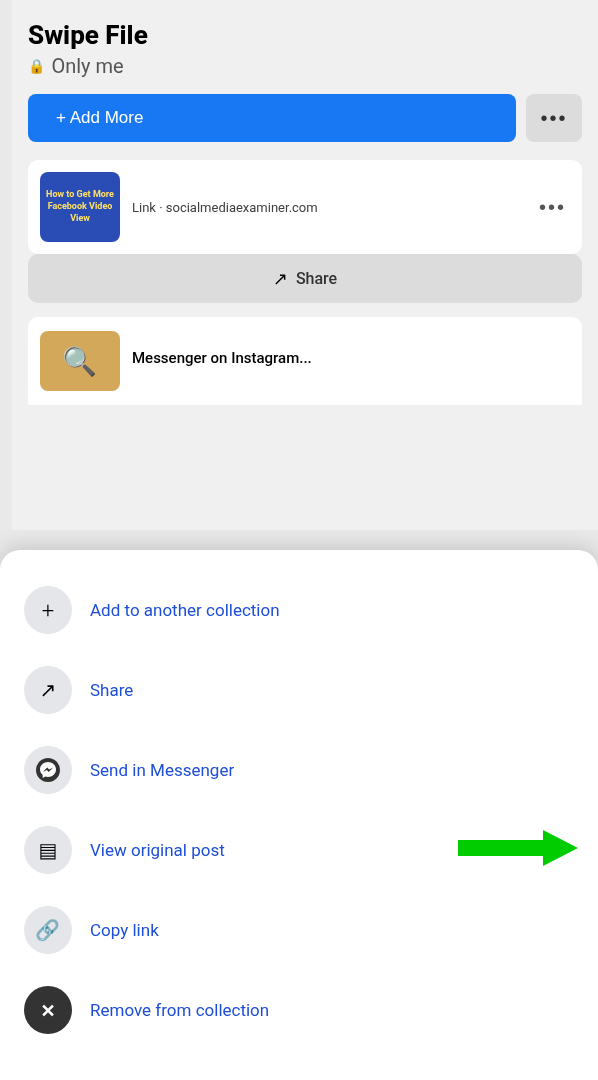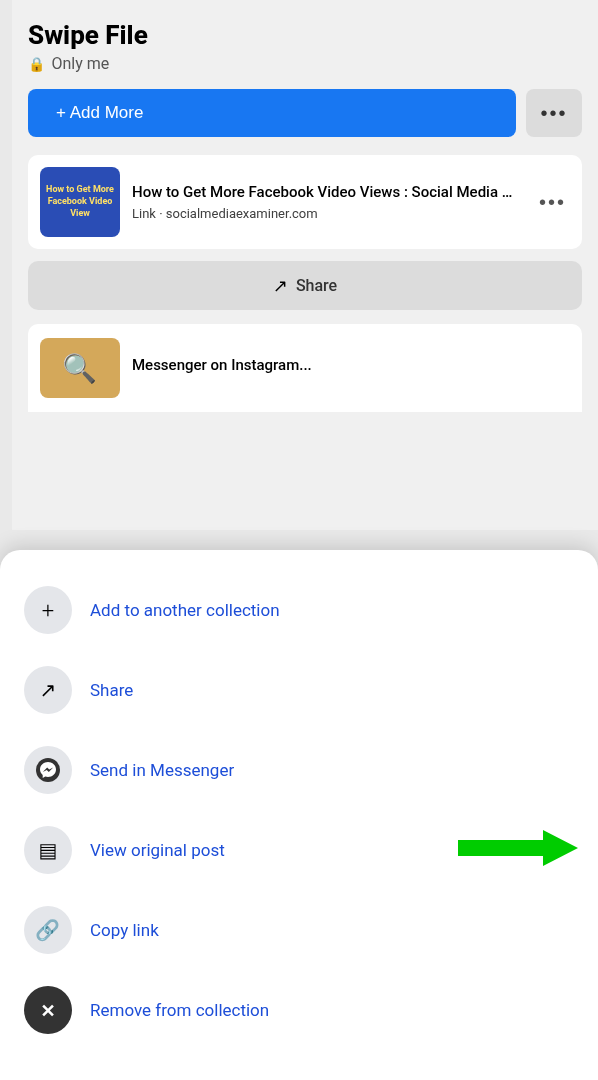--- a/index.html
+++ b/index.html
@@ -34,21 +34,21 @@
       gap: 6px;
       margin-bottom: 16px;
     }
 
     .lock-icon {
       font-size: 14px;
       color: #555;
     }
 
     .privacy-label {
-      font-size: 16px;
+      font-size: 20px;
       color: #555;
     }
 
     .action-row {
       display: flex;
       gap: 10px;
       margin-bottom: 18px;
       border-radius: 14px;
     }
 
@@ -81,21 +81,20 @@
       letter-spacing: 2px;
     }
 
     .saved-item {
       display: flex;
       align-items: center;
       background: #fff;
       border-radius: 10px;
       padding: 12px;
       gap: 12px;
-      margin-bottom: 12px;
     }
 
     .item-thumbnail {
       width: 80px;
       height: 70px;
       border-radius: 8px;
       background: #2a4db5;
       flex-shrink: 0;
       overflow: hidden;
       display: flex;
@@ -257,21 +256,20 @@
   <div class="action-row">
     <button class="add-more-btn">+ Add More</button>
     <button class="more-btn">•••</button>
   </div>
 
   <div class="saved-item">
     <div class="item-thumbnail">
       <div class="thumbnail-text">How to Get More Facebook Video View</div>
     </div>
     <div class="item-info">
-      <div class="item-title">How to Get More Facebook Video Views : Social Media …</div>
       <div class="item-meta">Link · socialmediaexaminer.com</div>
     </div>
     <button class="item-more-btn">•••</button>
   </div>
 
   <div class="share-bar">
     <span style="font-size:18px;">↗</span>
     <span class="share-bar-label">Share</span>
   </div>
 

